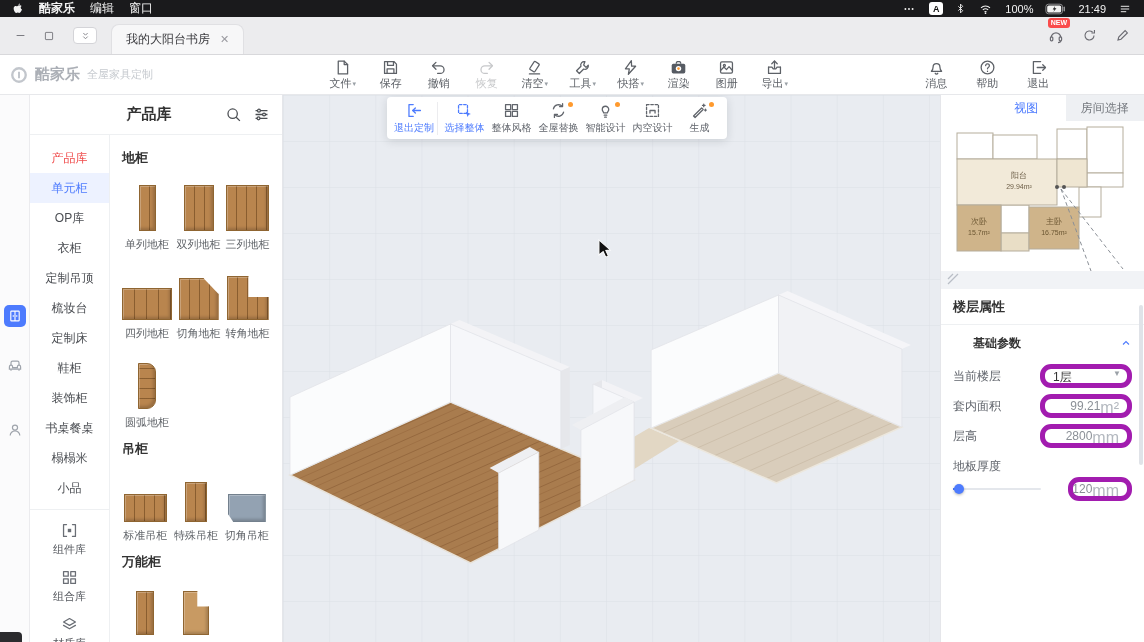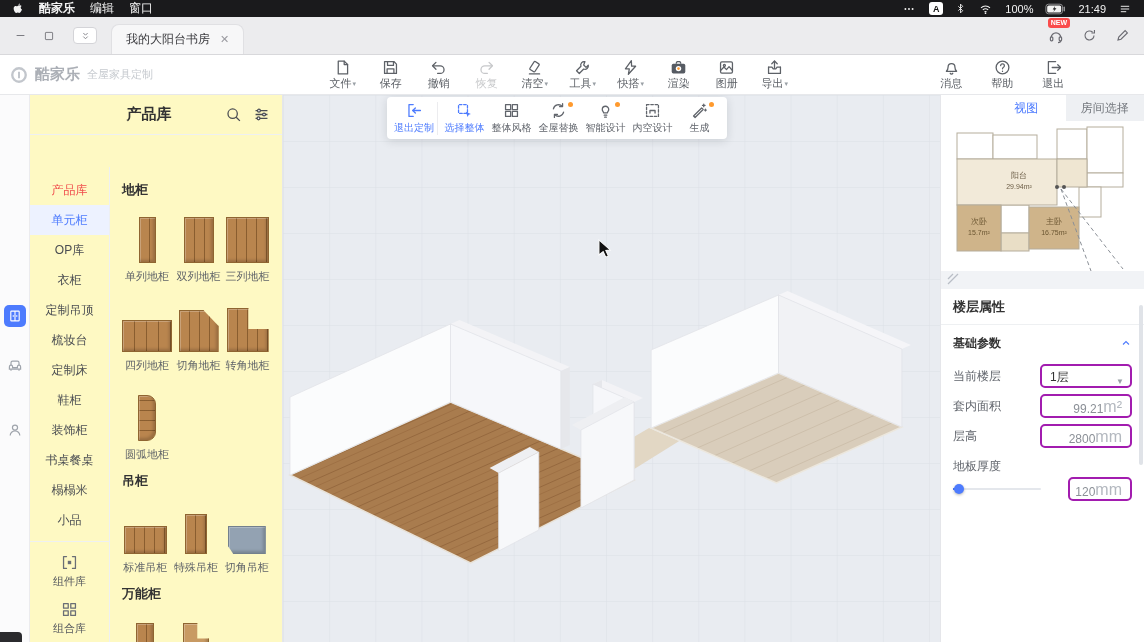--- a/index.html
+++ b/index.html
@@ -27,33 +27,33 @@
   
   .toolbar{height:40px;background:#fff;border-bottom:1px solid #e7e8eb;display:flex;align-items:center;padding:0 10px;}
   .brand{display:flex;align-items:center;gap:7px;width:252px;}
   .brand .bname{font-size:15px;font-weight:bold;color:#abafb6;}
   .brand .bsub{font-size:11px;color:#c6cacf;}
   .tb-items{display:flex;gap:5px;margin:0 auto;}
   .tb-item{width:43px;display:flex;flex-direction:column;align-items:center;color:#5d6167;cursor:pointer;}
   .tb-item .lb{font-size:11px;margin-top:1px;display:flex;align-items:center;gap:1px;line-height:1.1;}
   .tb-item .caret{font-size:7px;color:#9aa0a6;}
   .tb-item.disabled{opacity:.35;}
-  .tb-right-items{display:flex;gap:8px;width:160px;justify-content:flex-end;}
+  .tb-right-items{display:flex;gap:8px;width:160px;justify-content:flex-start;}
 
   
   .workspace{display:flex;height:547px;position:relative;}
 
   .strip{width:30px;background:#fbfbfc;border-right:1px solid #ebebee;display:flex;flex-direction:column;align-items:center;padding-top:210px;gap:28px;position:relative;}
   .strip-btn{width:22px;height:22px;display:flex;align-items:center;justify-content:center;color:#9fa4ac;cursor:pointer;}
   .strip-btn.active{background:#4d7bfe;border-radius:5px;color:#fff;}
   .strip-btn.gap{margin-top:14px;}
   .dock-corner{position:absolute;left:0;bottom:0;width:22px;height:10px;background:#2b2b2e;border-radius:0 4px 0 0;}
 
   
-  .lp{width:253px;background:#fef9c3;border-right:1px solid #e5e6ea;display:flex;flex-direction:column;gap:32px;}
+  .lp{width:253px;background:#ffffff;border-right:1px solid #e5e6ea;display:flex;flex-direction:column;}
   .lp-head{height:40px;border-bottom:1px solid #eef0f2;display:flex;align-items:center;padding:0 12px;flex:none;}
   .lp-title{flex:1;text-align:center;font-weight:bold;font-size:15px;color:#333;padding-left:42px;}
   .lp-head .ic{color:#4a4d52;margin-left:11px;}
   .lp-body{flex:1;display:flex;overflow:hidden;}
   .cats{width:80px;border-right:1px solid #eef0f2;padding-top:8px;flex:none;}
   .cat{height:30px;display:flex;align-items:center;justify-content:center;font-size:12px;color:#4a4d52;cursor:pointer;}
   .cat.red{color:#f04b4b;}
   .cat.sel{color:#4d7bfe;background:#edf2ff;}
   .libtabs{margin-top:6px;border-top:1px solid #eef0f2;padding-top:6px;display:flex;flex-direction:column;}
   .libtab{height:47px;display:flex;flex-direction:column;align-items:center;justify-content:center;color:#55585e;font-size:11px;gap:3px;cursor:pointer;}
@@ -90,23 +90,23 @@
 
   
   .rp{width:204px;background:#fff;border-left:1px solid #e5e6ea;display:flex;flex-direction:column;position:relative;}
   .rp-tabs{height:26px;display:flex;background:#eef0f3;font-size:12px;flex:none;}
   .rp-tab{flex:1;display:flex;align-items:center;justify-content:center;color:#74787e;cursor:pointer;}
   .rp-tab.act{background:#fff;color:#4d7bfe;padding-left:46px;}
   .minimap{height:150px;background:#fff;flex:none;position:relative;}
   .gapbar{height:18px;background:#f1f3f6;flex:none;position:relative;}
   .props{flex:1;background:#fff;padding:0 12px;}
   .props-title{height:36px;display:flex;align-items:center;font-size:13px;font-weight:bold;color:#333;border-bottom:1px solid #eef0f2;margin:0 -12px;padding:0 12px;}
-  .group-row{height:36px;display:flex;align-items:center;justify-content:space-between;font-size:12px;font-weight:bold;color:#333;}
+  .group-row{height:36px;display:flex;align-items:center;justify-content:space-between;font-size:12px;font-weight:bold;color:#333;margin-left:20px;}
   .frow{height:30px;display:flex;align-items:center;justify-content:space-between;font-size:12px;color:#61656c;}
-  .ctl{width:92px;height:24px;border:2px solid #a21caf;border-radius:5px;background:#fff;display:flex;align-items:flex-end;font-size:12px;}
+  .ctl{width:92px;height:24px;border:5px solid #a21caf;border-radius:11px;background:#fff;display:flex;align-items:flex-start;font-size:12px;}
   .ctl.select .val{flex:1;padding-left:8px;color:#333;}
   .ctl.select .dcaret{color:#9ba1a8;font-size:8px;margin-right:6px;}
   .ctl.inputbox{justify-content:flex-end;gap:0;padding:0 8px;color:#8b9097;}
   .ctl .unit{color:#b3b8bf;font-size:16px;}
   .lblrow{height:24px;display:flex;align-items:flex-end;font-size:12px;color:#61656c;}
   .slider-row{height:28px;display:flex;align-items:center;justify-content:space-between;}
   .slider{width:88px;height:2px;background:#e4e7ec;border-radius:1px;position:relative;}
   .slider .fill{position:absolute;left:0;width:6px;height:2px;background:#4d7bfe;}
   .slider .knob{position:absolute;left:1px;top:-4px;width:10px;height:10px;border-radius:50%;background:#4d7bfe;box-shadow:0 1px 3px rgba(0,0,0,.3);}
   .ctl.small{width:64px;height:24px;}

